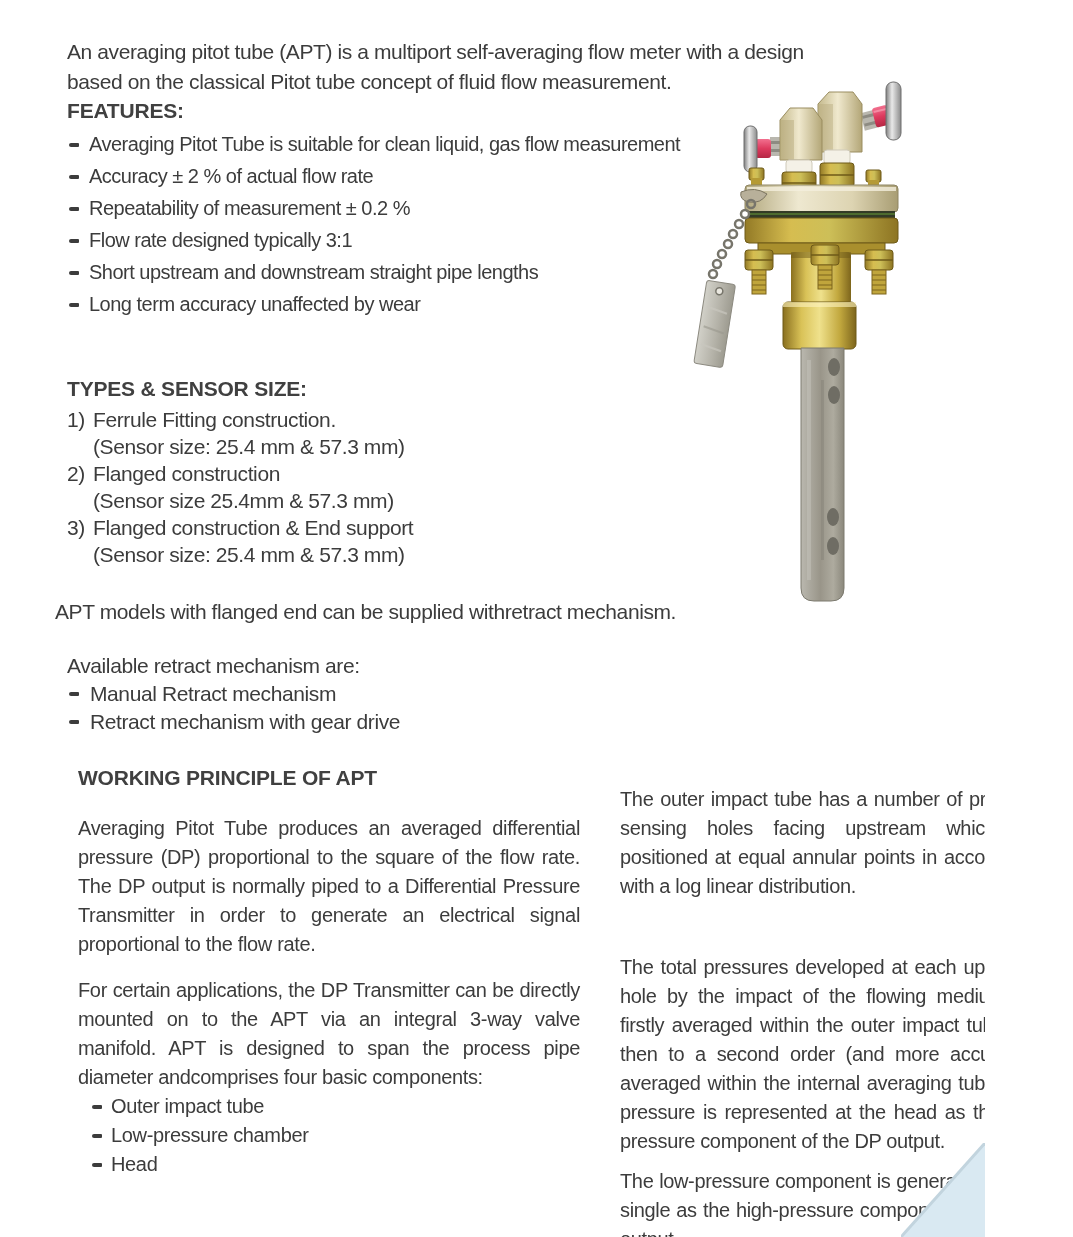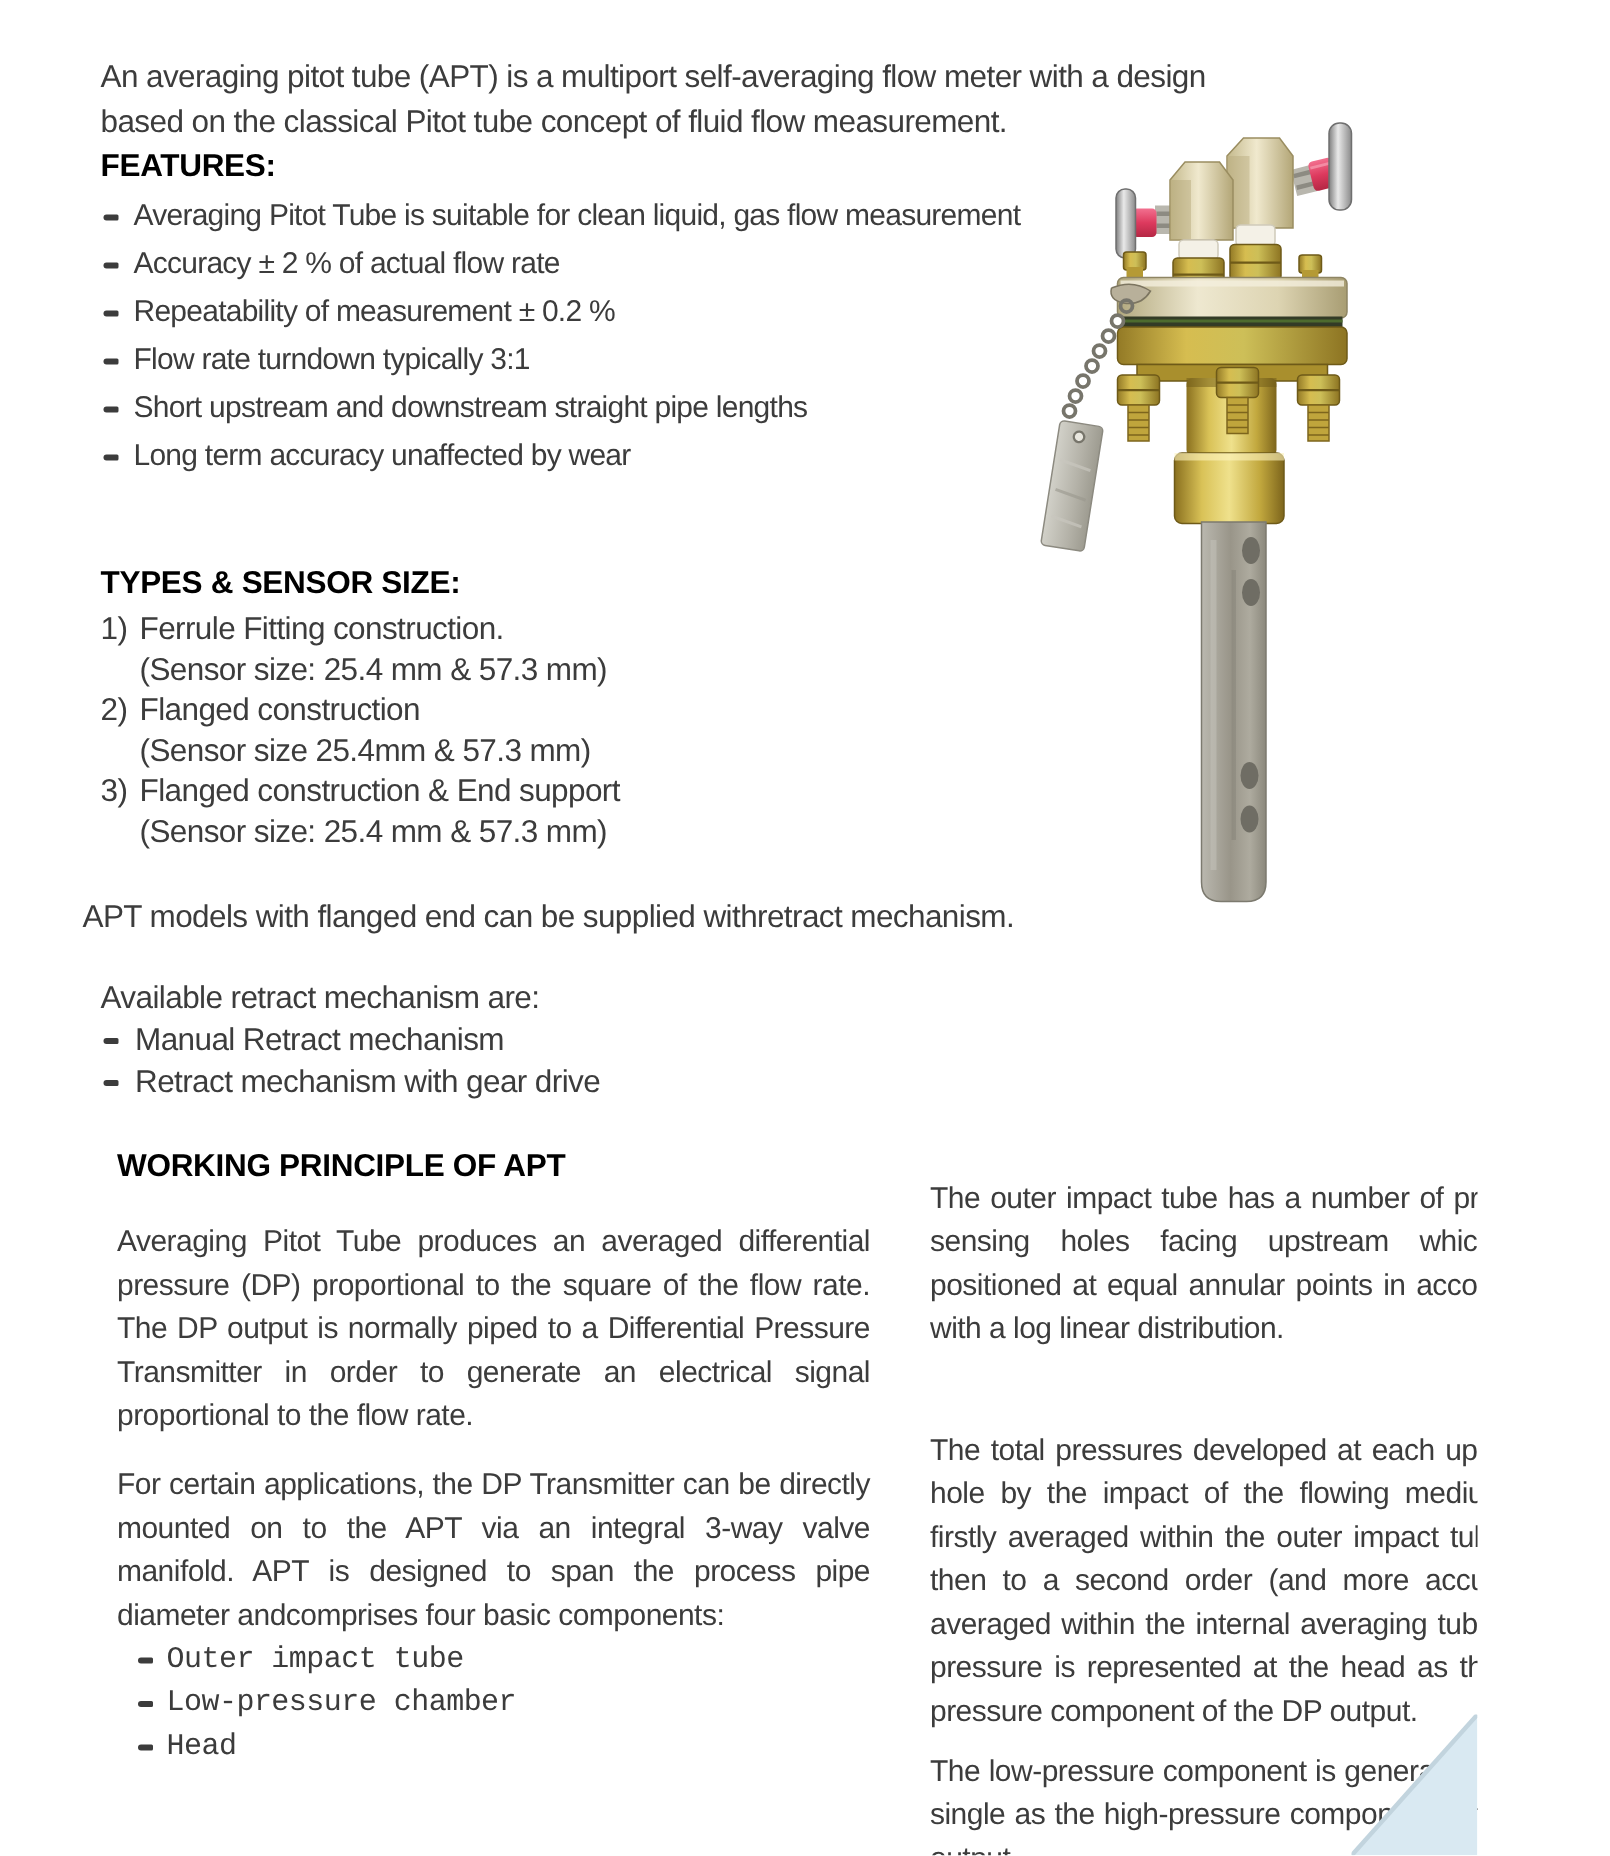--- a/index.html
+++ b/index.html
@@ -15,21 +15,21 @@
   .abs { position: absolute; }
 
   
   .intro {
     left: 67px; top: 16px; width: 766px;
     font-size: 21px; line-height: 30px; letter-spacing: -0.4px;
   }
 
   
   .sec-heading {
-    font-size: 21px; font-weight: bold; color: #000000;
+    font-size: 21px; font-weight: bold; color: #404040;
     letter-spacing: -0.2px; margin: 0;
   }
 
   
   .features { left: 67px; top: 99px; }
   .features .sec-heading { margin-bottom: 5px; }
   ul.plain { list-style: none; margin: 0; padding: 0; }
   .features li {
     position: relative; font-size: 20px; line-height: 32px;
     letter-spacing: -0.5px; padding-left: 22px; white-space: nowrap;
@@ -63,21 +63,21 @@
   .retract .bullet { top: 12px; }
 
   
   .wp-heading { left: 78px; top: 766px; }
   .wp-par {
     font-size: 20px; line-height: 29px; letter-spacing: -0.35px;
     text-align: justify;
   }
   .wp-l1 { left: 78px; top: 794px; width: 502px; }
   .wp-l2 { left: 78px; top: 956px; width: 502px; }
-  .components { left: 90px; top: 1092px; font-family: Liberation Mono, monospace; }
+  .components { left: 90px; top: 1092px; }
   .components li {
     position: relative; font-size: 20px; line-height: 29px;
     letter-spacing: -0.35px; padding-left: 21px; white-space: nowrap;
   }
   .components .bullet { top: 13px; }
   .wp-r1 { left: 620px; top: 765px; width: 424px; }
   .wp-r2 { left: 620px; top: 933px; width: 424px; }
   .wp-r3 { left: 620px; top: 1147px; width: 424px; }
 
   
@@ -92,21 +92,21 @@
 <div class="page">
 
   <p class="abs intro">An averaging pitot tube (APT) is a multiport self-averaging flow meter with a design based on the classical Pitot tube concept of fluid flow measurement.</p>
 
   <div class="abs features">
     <h2 class="sec-heading">FEATURES:</h2>
     <ul class="plain">
       <li><span class="bullet"></span><span>Averaging Pitot Tube is suitable for clean liquid, gas flow measurement</span></li>
       <li><span class="bullet"></span><span>Accuracy ± 2 % of actual flow rate</span></li>
       <li><span class="bullet"></span><span>Repeatability of measurement ± 0.2 %</span></li>
-      <li><span class="bullet"></span><span>Flow rate turndown typically 3:1</span></li>
+      <li><span class="bullet"></span><span>Flow rate designed typically 3:1</span></li>
       <li><span class="bullet"></span><span>Short upstream and downstream straight pipe lengths</span></li>
       <li><span class="bullet"></span><span>Long term accuracy unaffected by wear</span></li>
     </ul>
   </div>
 
   <div class="abs types">
     <h2 class="sec-heading">TYPES &amp; SENSOR SIZE:</h2>
     <div class="t-item"><span class="t-num">1)</span><span>Ferrule Fitting construction.</span></div>
     <div class="t-sub">(Sensor size: 25.4 mm &amp; 57.3 mm)</div>
     <div class="t-item"><span class="t-num">2)</span><span>Flanged construction</span></div>

